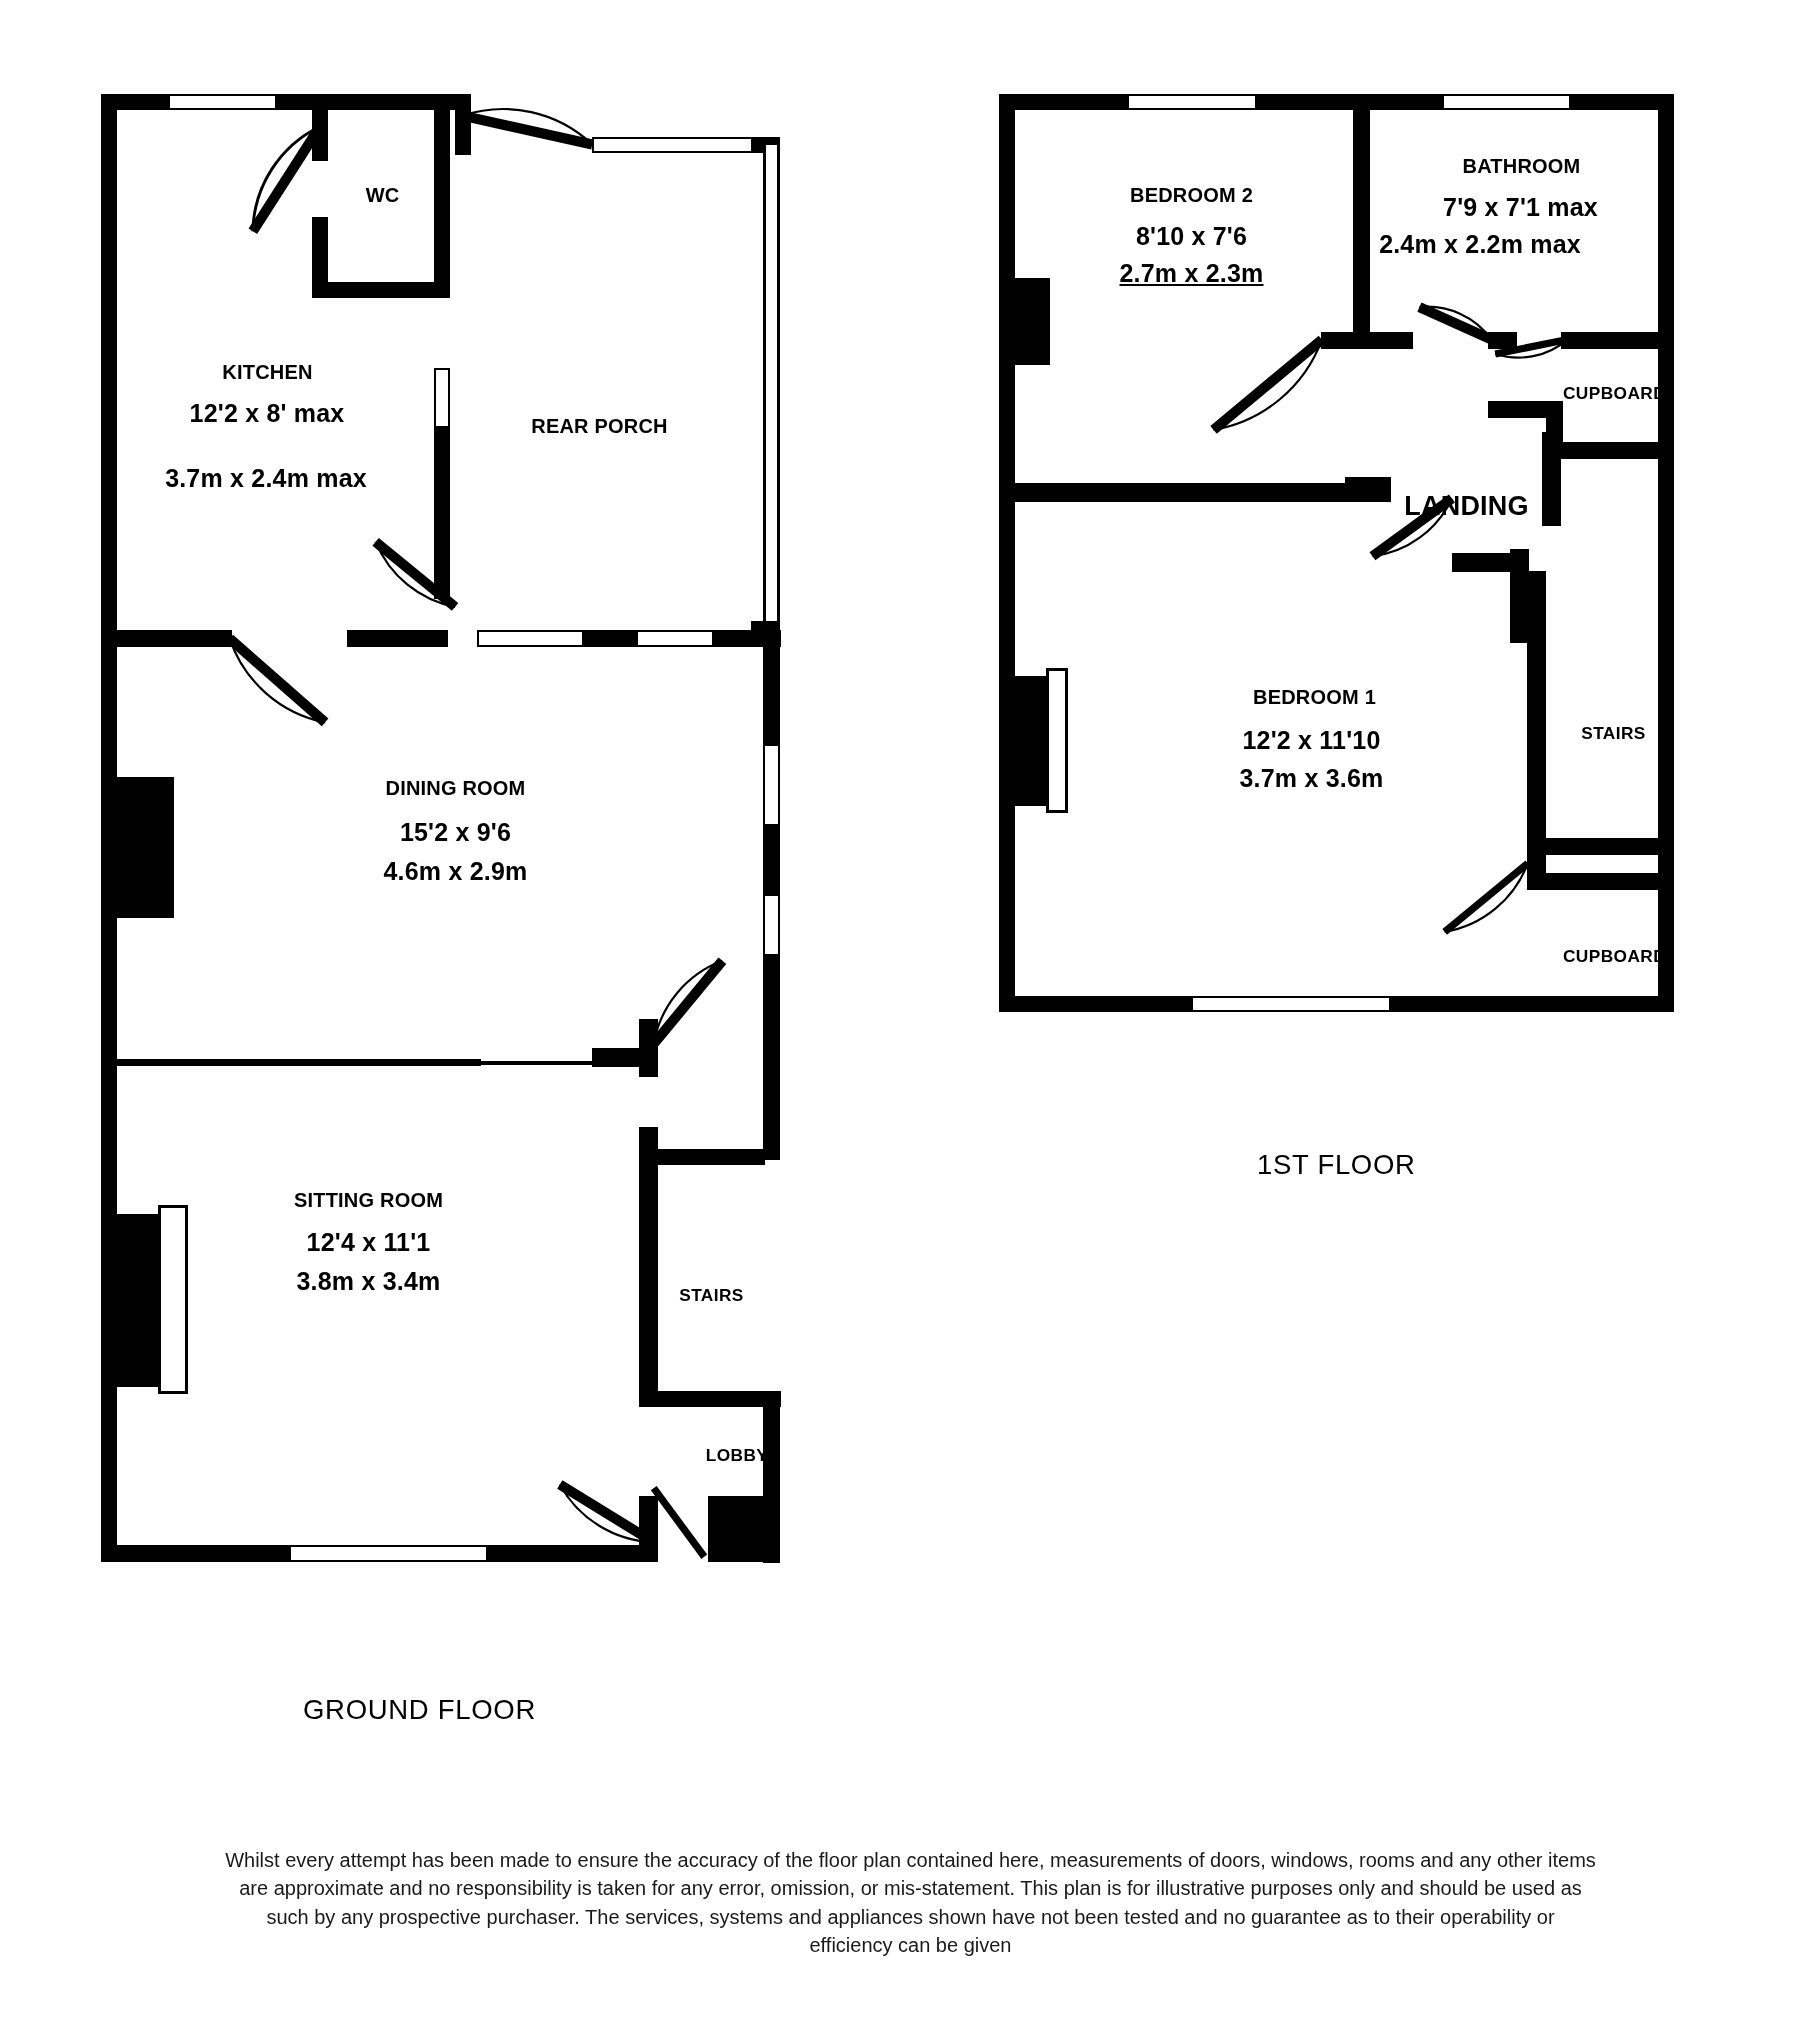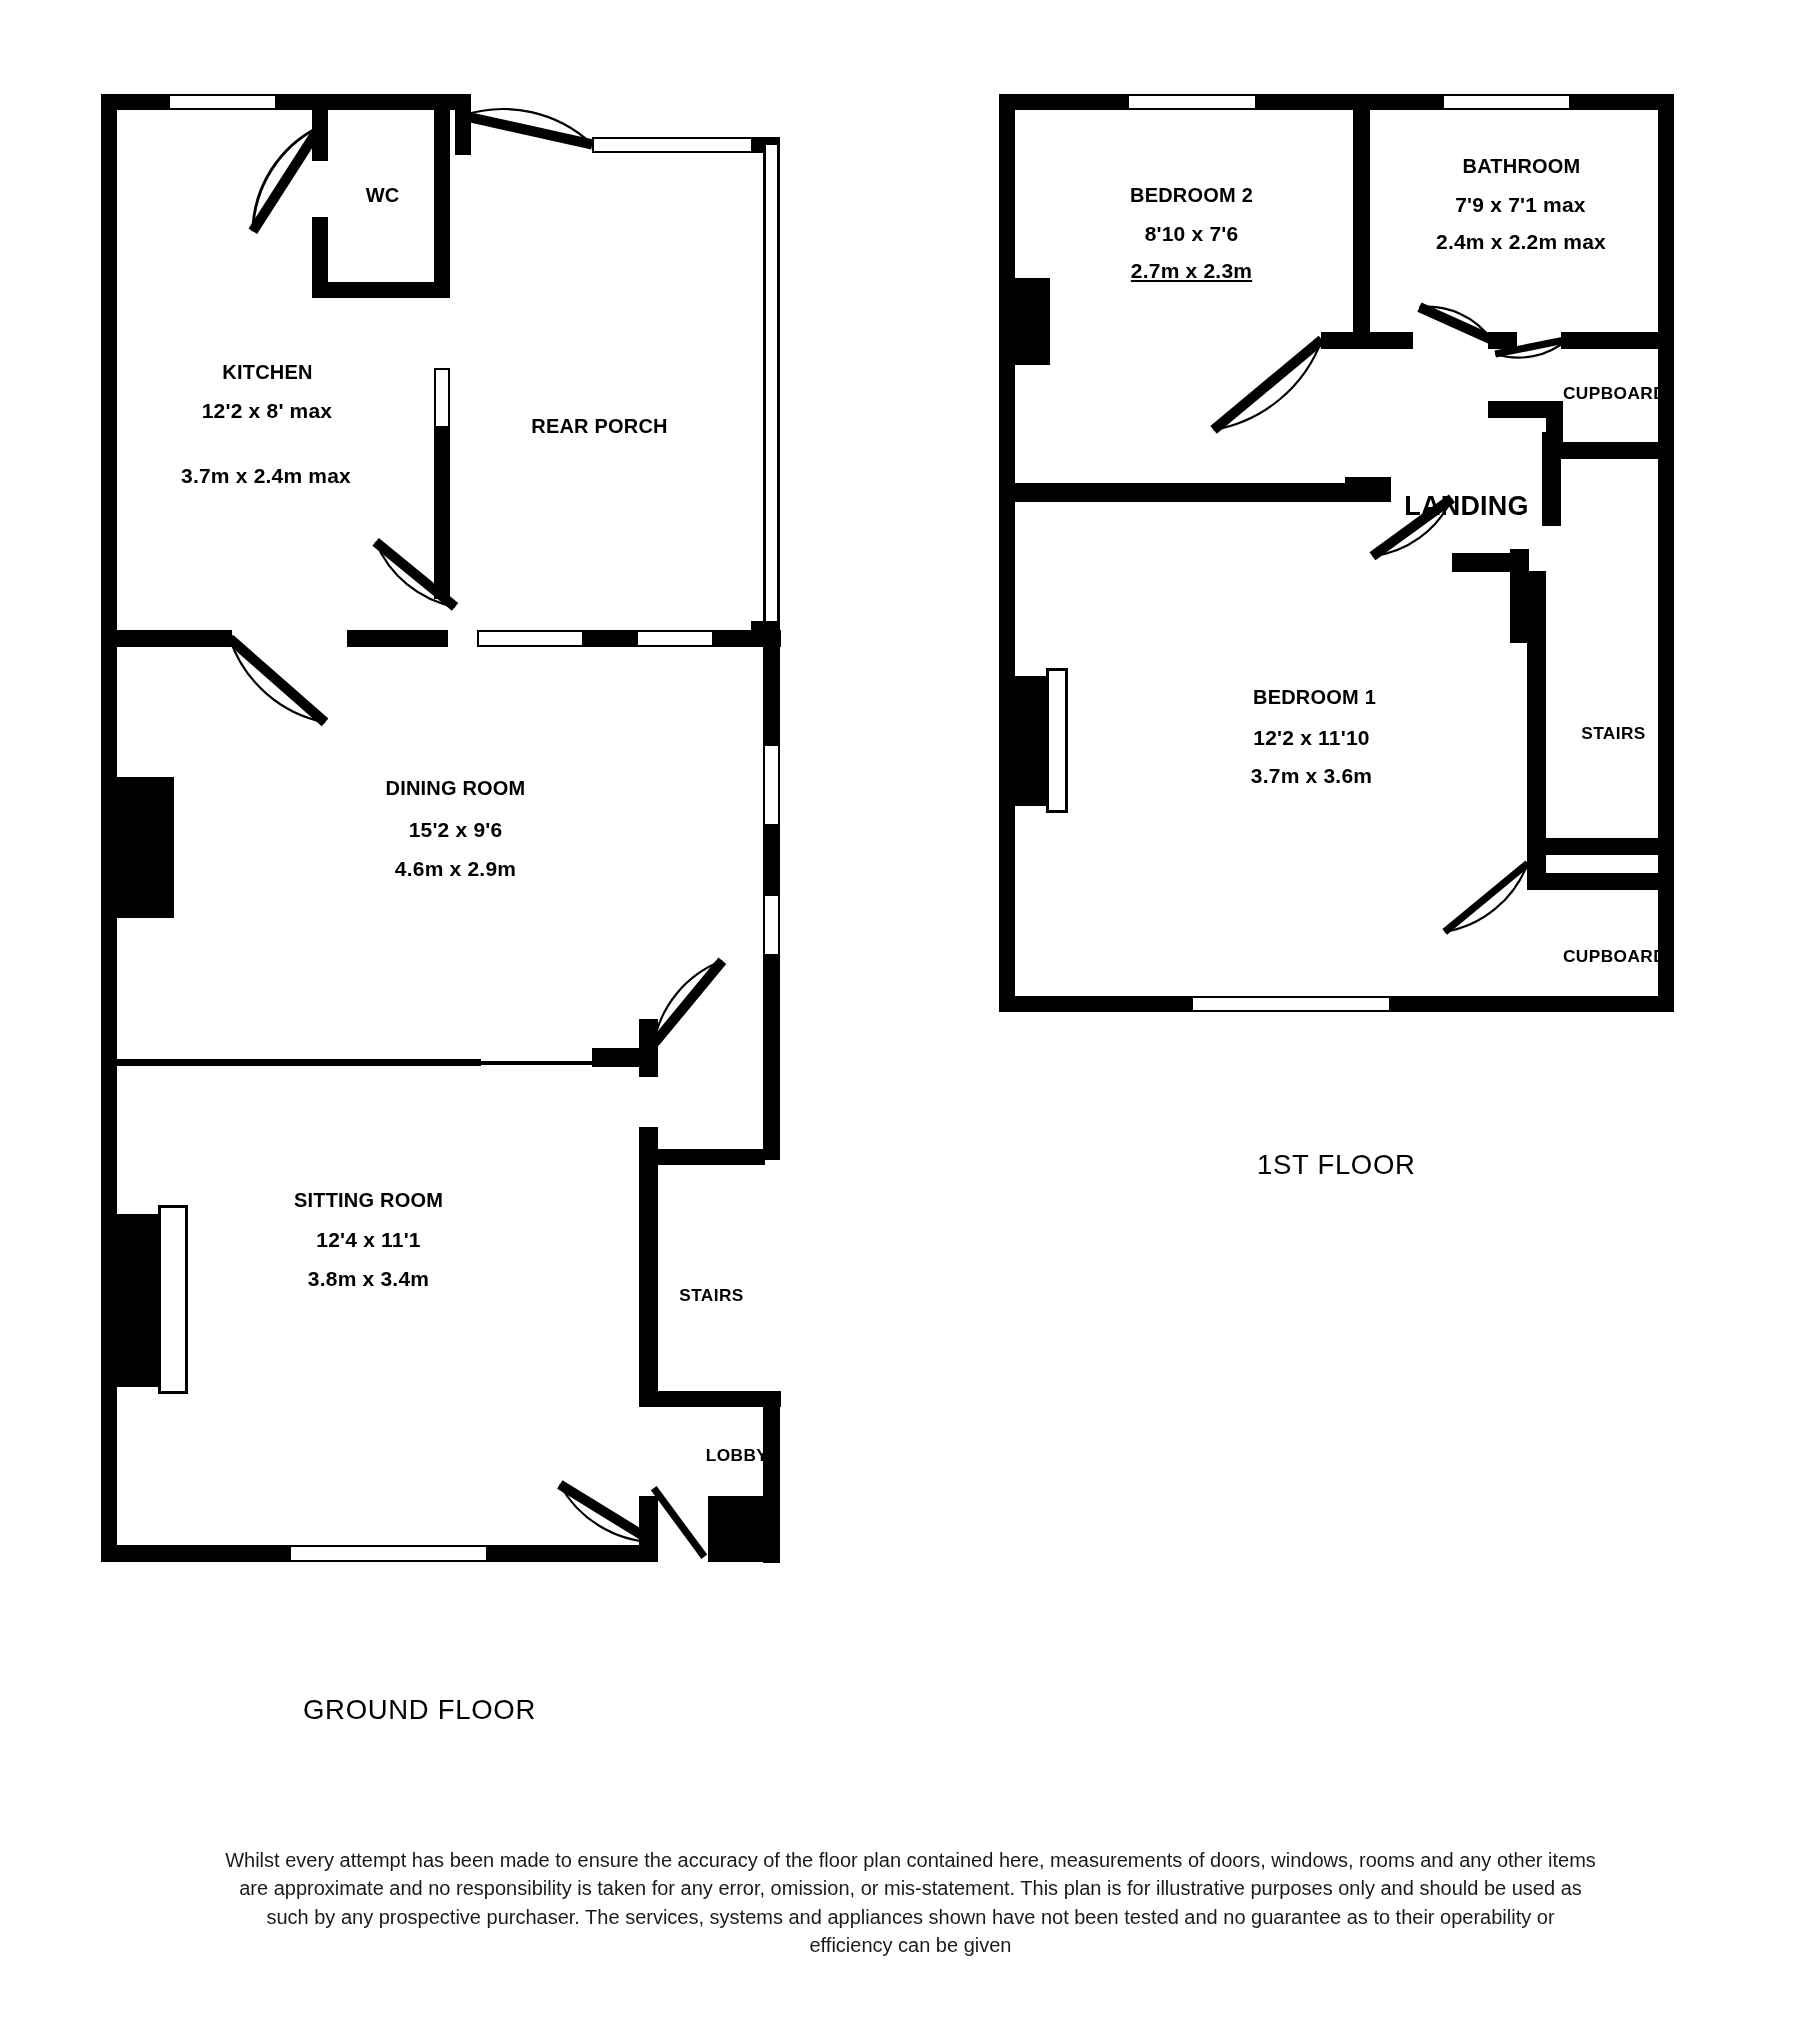--- a/index.html
+++ b/index.html
@@ -50,21 +50,21 @@
     font-weight: bold;
     line-height: 1.18;
     white-space: pre-line;
     letter-spacing: 0.2px;
   }
   .room-name {
     font-size: 20px;
     font-weight: bold;
   }
   .room-dims {
-    font-size: 21px;
+    font-size: 25px;
     font-weight: bold;
   }
   .small-label {
     position: absolute;
     font-size: 17.3px;
     font-weight: bold;
     letter-spacing: 0.4px;
     text-align: center;
   }
   .floor-title {
@@ -230,21 +230,21 @@
     <div class="wall" style="left:1527px; top:571px; width:19px; height:318px;"></div>
     <div class="wall" style="left:1527px; top:838px; width:147px; height:17.3px;"></div>
     <div class="wall" style="left:1527px; top:873px; width:147px; height:17.3px;"></div>
 
     <div class="label room-name" style="left:1040px; top:184px; width:303px;">BEDROOM 2</div>
     <div class="label room-dims" style="left:1040px; top:222px; width:303px;">8'10 x 7'6</div>
     <div class="label room-dims" style="left:1040px; top:259px; width:303px;text-decoration:underline;">2.7m x 2.3m</div>
 
     <div class="label room-name" style="left:1366px; top:155px; width:311px;">BATHROOM</div>
     <div class="label room-dims" style="left:1358px; top:193px; width:325px;">7'9 x 7'1 max</div>
-    <div class="label room-dims" style="left:1351px; top:230px; width:340px;">2.4m x 2.2m max</div>
+    <div class="label room-dims" style="left:1310px; top:230px; width:340px;">2.4m x 2.2m max</div>
 
     <div class="label room-name" style="left:1152px; top:686px; width:325px;">BEDROOM 1</div>
     <div class="label room-dims" style="left:1149px; top:726px; width:325px;">12'2 x 11'10</div>
     <div class="label room-dims" style="left:1149px; top:764px; width:325px;">3.7m x 3.6m</div>
 
     <div class="label room-name" style="left:1358px; top:491px; width:217px; font-size:27px;">LANDING</div>
 
     <div class="small-label" style="left:1546px; top:383px; width:137px;">CUPBOARD</div>
 
     <div class="small-label" style="left:1546px; top:946px; width:137px;">CUPBOARD</div>

